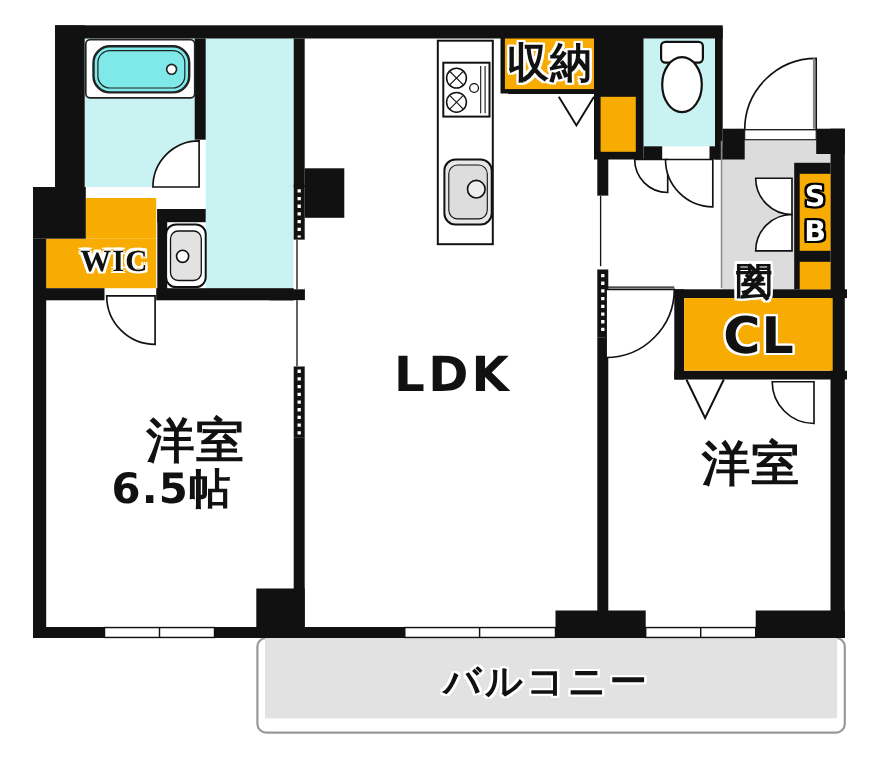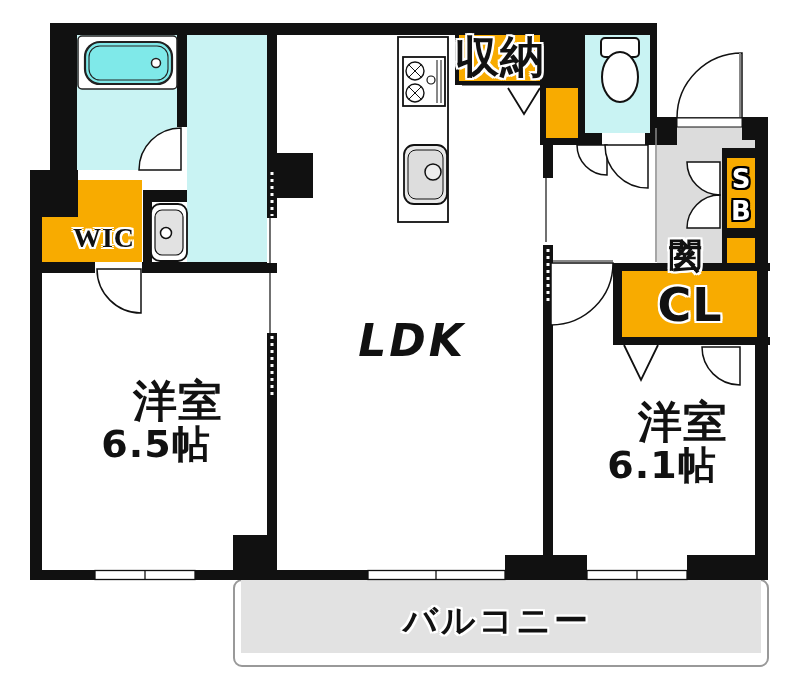--- a/index.html
+++ b/index.html
@@ -12,21 +12,21 @@
     --ink:#111111;
   }
   html,body{margin:0;padding:0;background:#ffffff;}
   #plan{position:relative;width:800px;height:700px;background:#fff;overflow:hidden;
         font-family:"DejaVu Sans","Liberation Sans",sans-serif;}
   #plan svg{position:absolute;left:0;top:0;}
   .lbl{position:absolute;transform:translate(-50%,-50%);color:var(--ink);
        font-weight:600;white-space:nowrap;line-height:1;letter-spacing:1px;}
   .room-name{font-size:44px;margin-left:22px;}
   .room-size{font-size:38px;}
-  .ldk-name{font-size:44px;font-weight:600;letter-spacing:3px;font-style:italic;}
+  .ldk-name{font-size:44px;font-weight:600;letter-spacing:3px;}
   .outline-w{text-shadow:-2px -2px 0 #fff,2px -2px 0 #fff,-2px 2px 0 #fff,2px 2px 0 #fff,
              -2px 0 0 #fff,2px 0 0 #fff,0 -2px 0 #fff,0 2px 0 #fff;font-weight:700;}
   .outline-b{color:#fff;text-shadow:-2px -2px 0 #000,2px -2px 0 #000,-2px 2px 0 #000,2px 2px 0 #000,
              -2px 0 0 #000,2px 0 0 #000,0 -2px 0 #000,0 2px 0 #000;font-weight:700;}
   .vert{writing-mode:vertical-rl;text-orientation:upright;letter-spacing:2px;}
 </style>
 </head>
 <body>
 
 <div id="plan">
@@ -174,21 +174,20 @@
       </g>
     </g>
   </svg>
 
   <div class="lbl ldk-name" style="left:412px;top:341px;">LDK</div>
 
   <div class="lbl room-name" style="left:156px;top:401px;">洋室</div>
   <div class="lbl room-size" style="left:156px;top:444px;">6.5帖</div>
 
   <div class="lbl room-name" style="left:661px;top:422px;">洋室</div>
-  <div class="lbl room-size" style="left:662px;top:465px;">6.1帖</div>
 
   <div class="lbl outline-w" style="left:104px;top:238px;font-size:28px;font-family:Liberation Serif, serif;">WIC</div>
-  <div class="lbl outline-w" style="left:500px;top:57px;font-size:44px;">収納</div>
+  <div class="lbl outline-w" style="left:500px;top:57px;font-size:38px;">収納</div>
   <div class="lbl outline-w vert" style="left:686px;top:213px;font-size:33px;">玄関</div>
   <div class="lbl outline-b vert" style="left:741px;top:196px;font-size:26px;">SB</div>
   <div class="lbl outline-w" style="left:690px;top:305px;font-size:46px;">CL</div>
   <div class="lbl outline-w" style="left:497px;top:620px;font-size:34px;letter-spacing:3px;text-align:right;">バルコニー</div>
 </div>
 
 </body></html>

